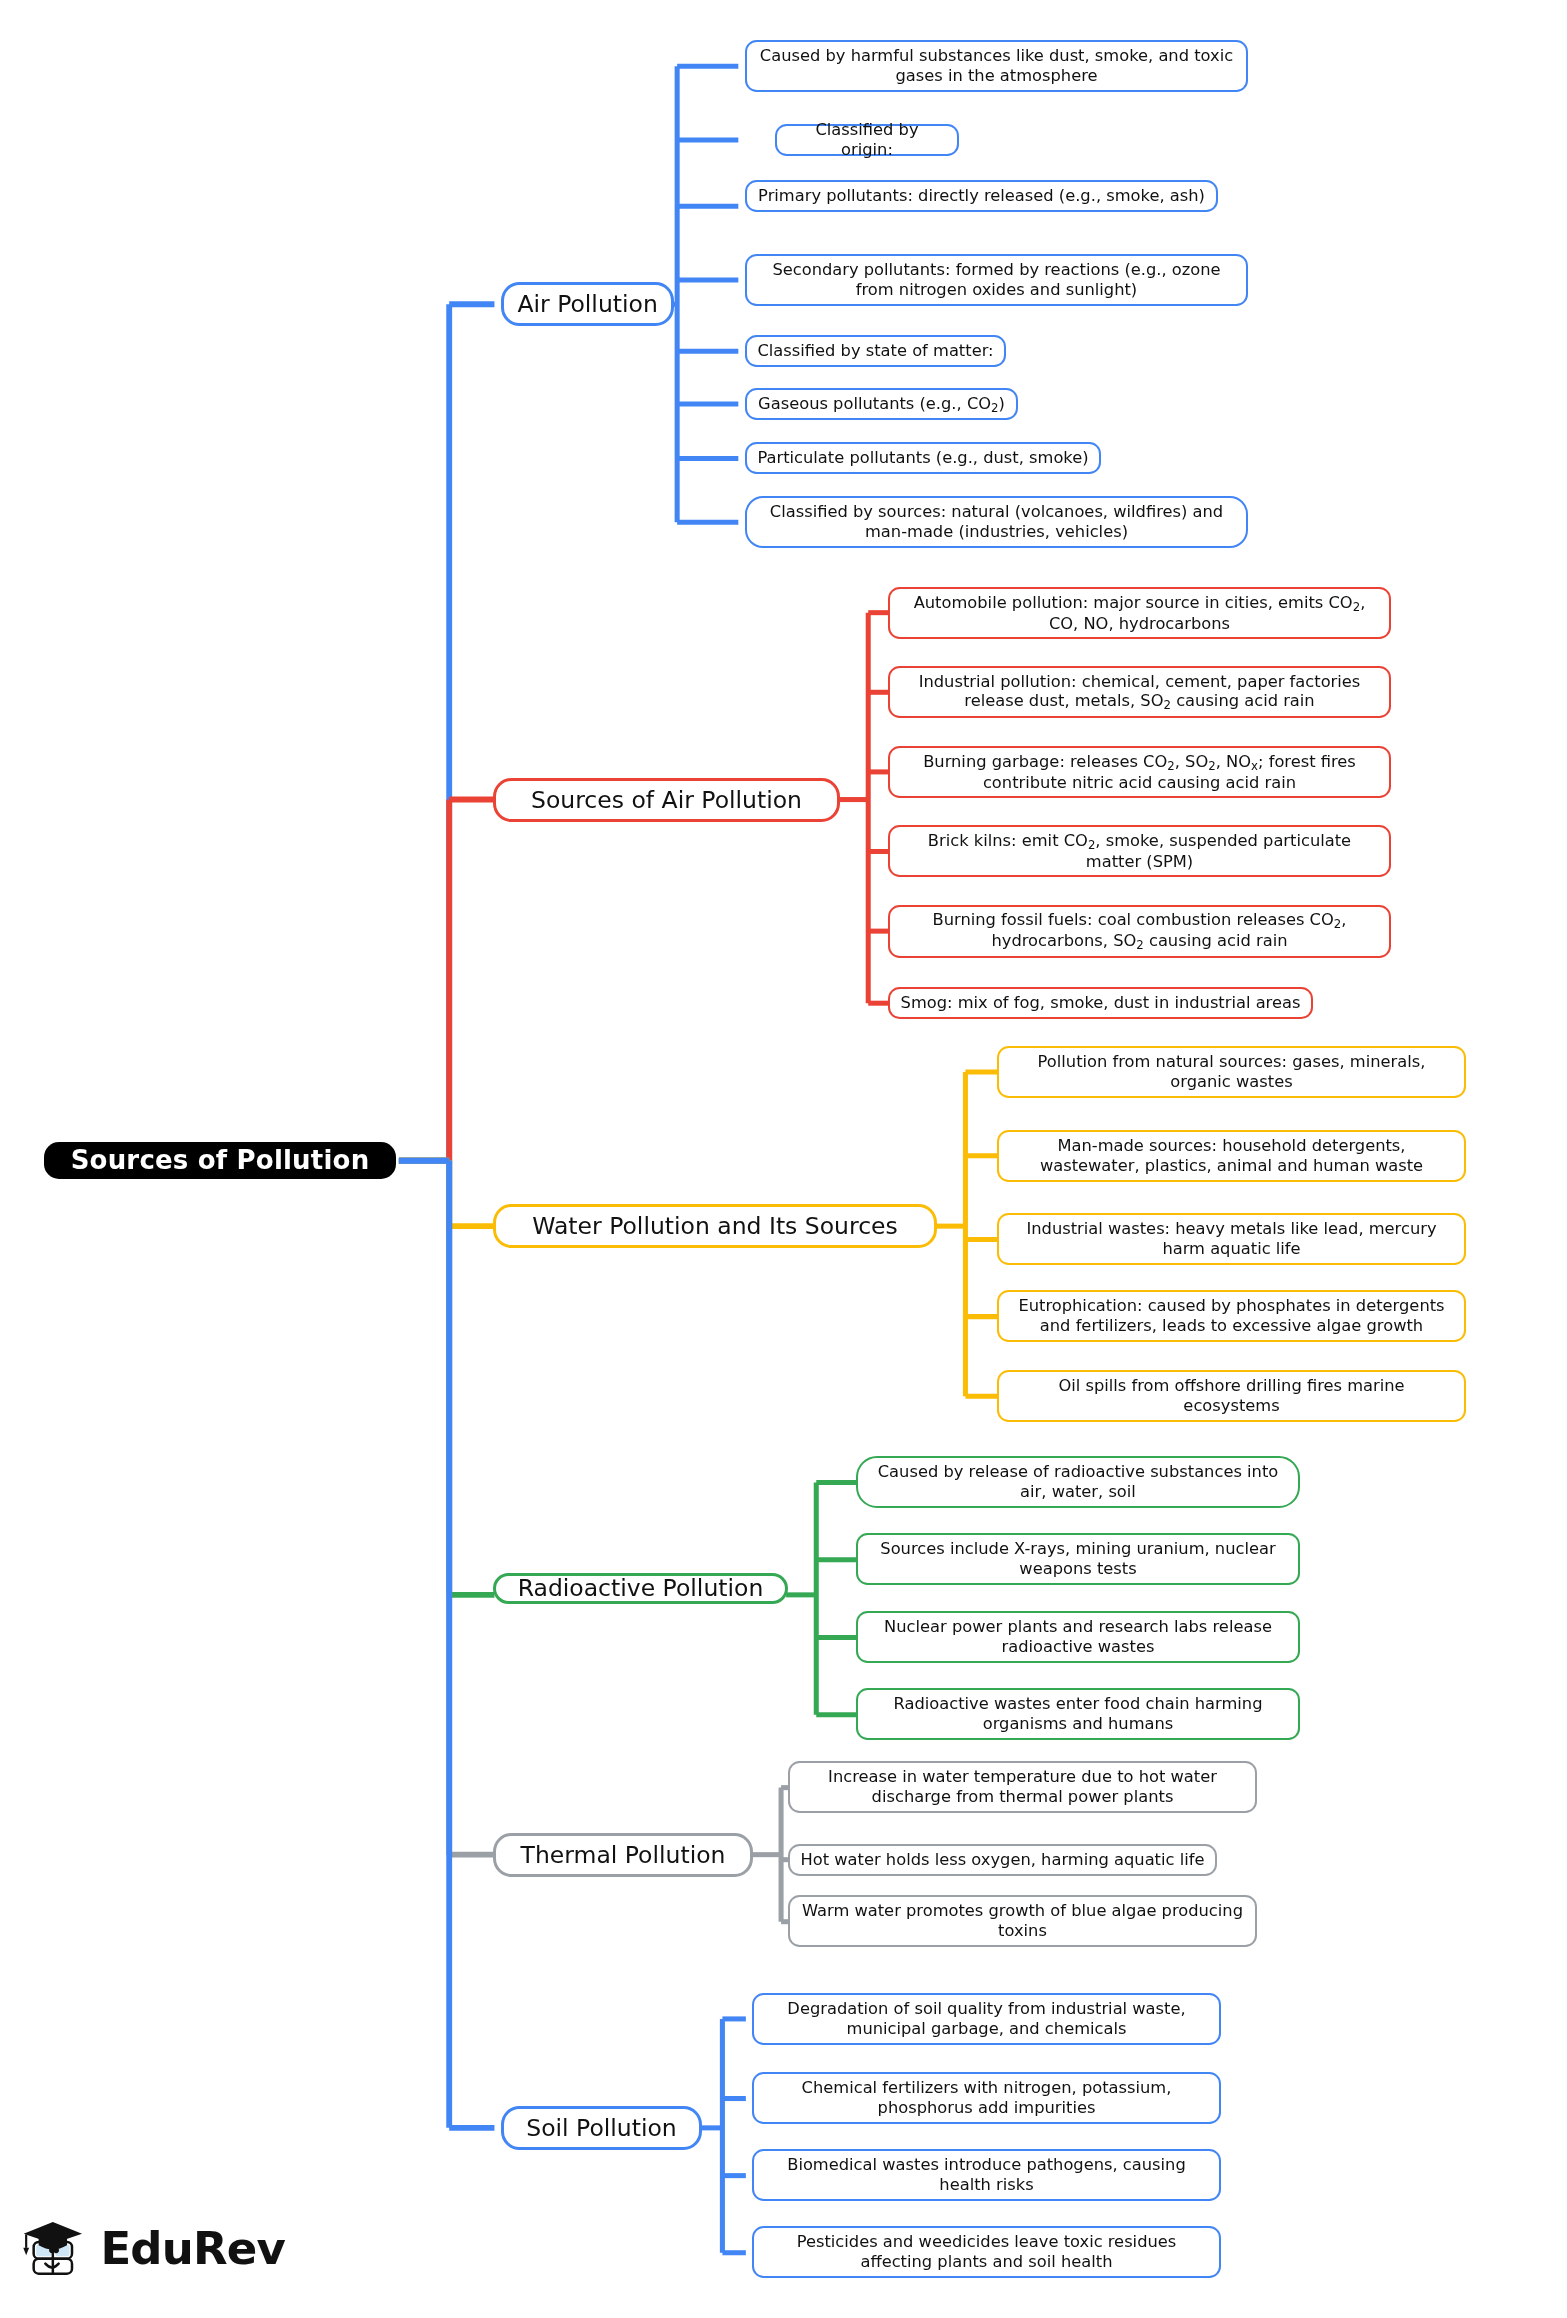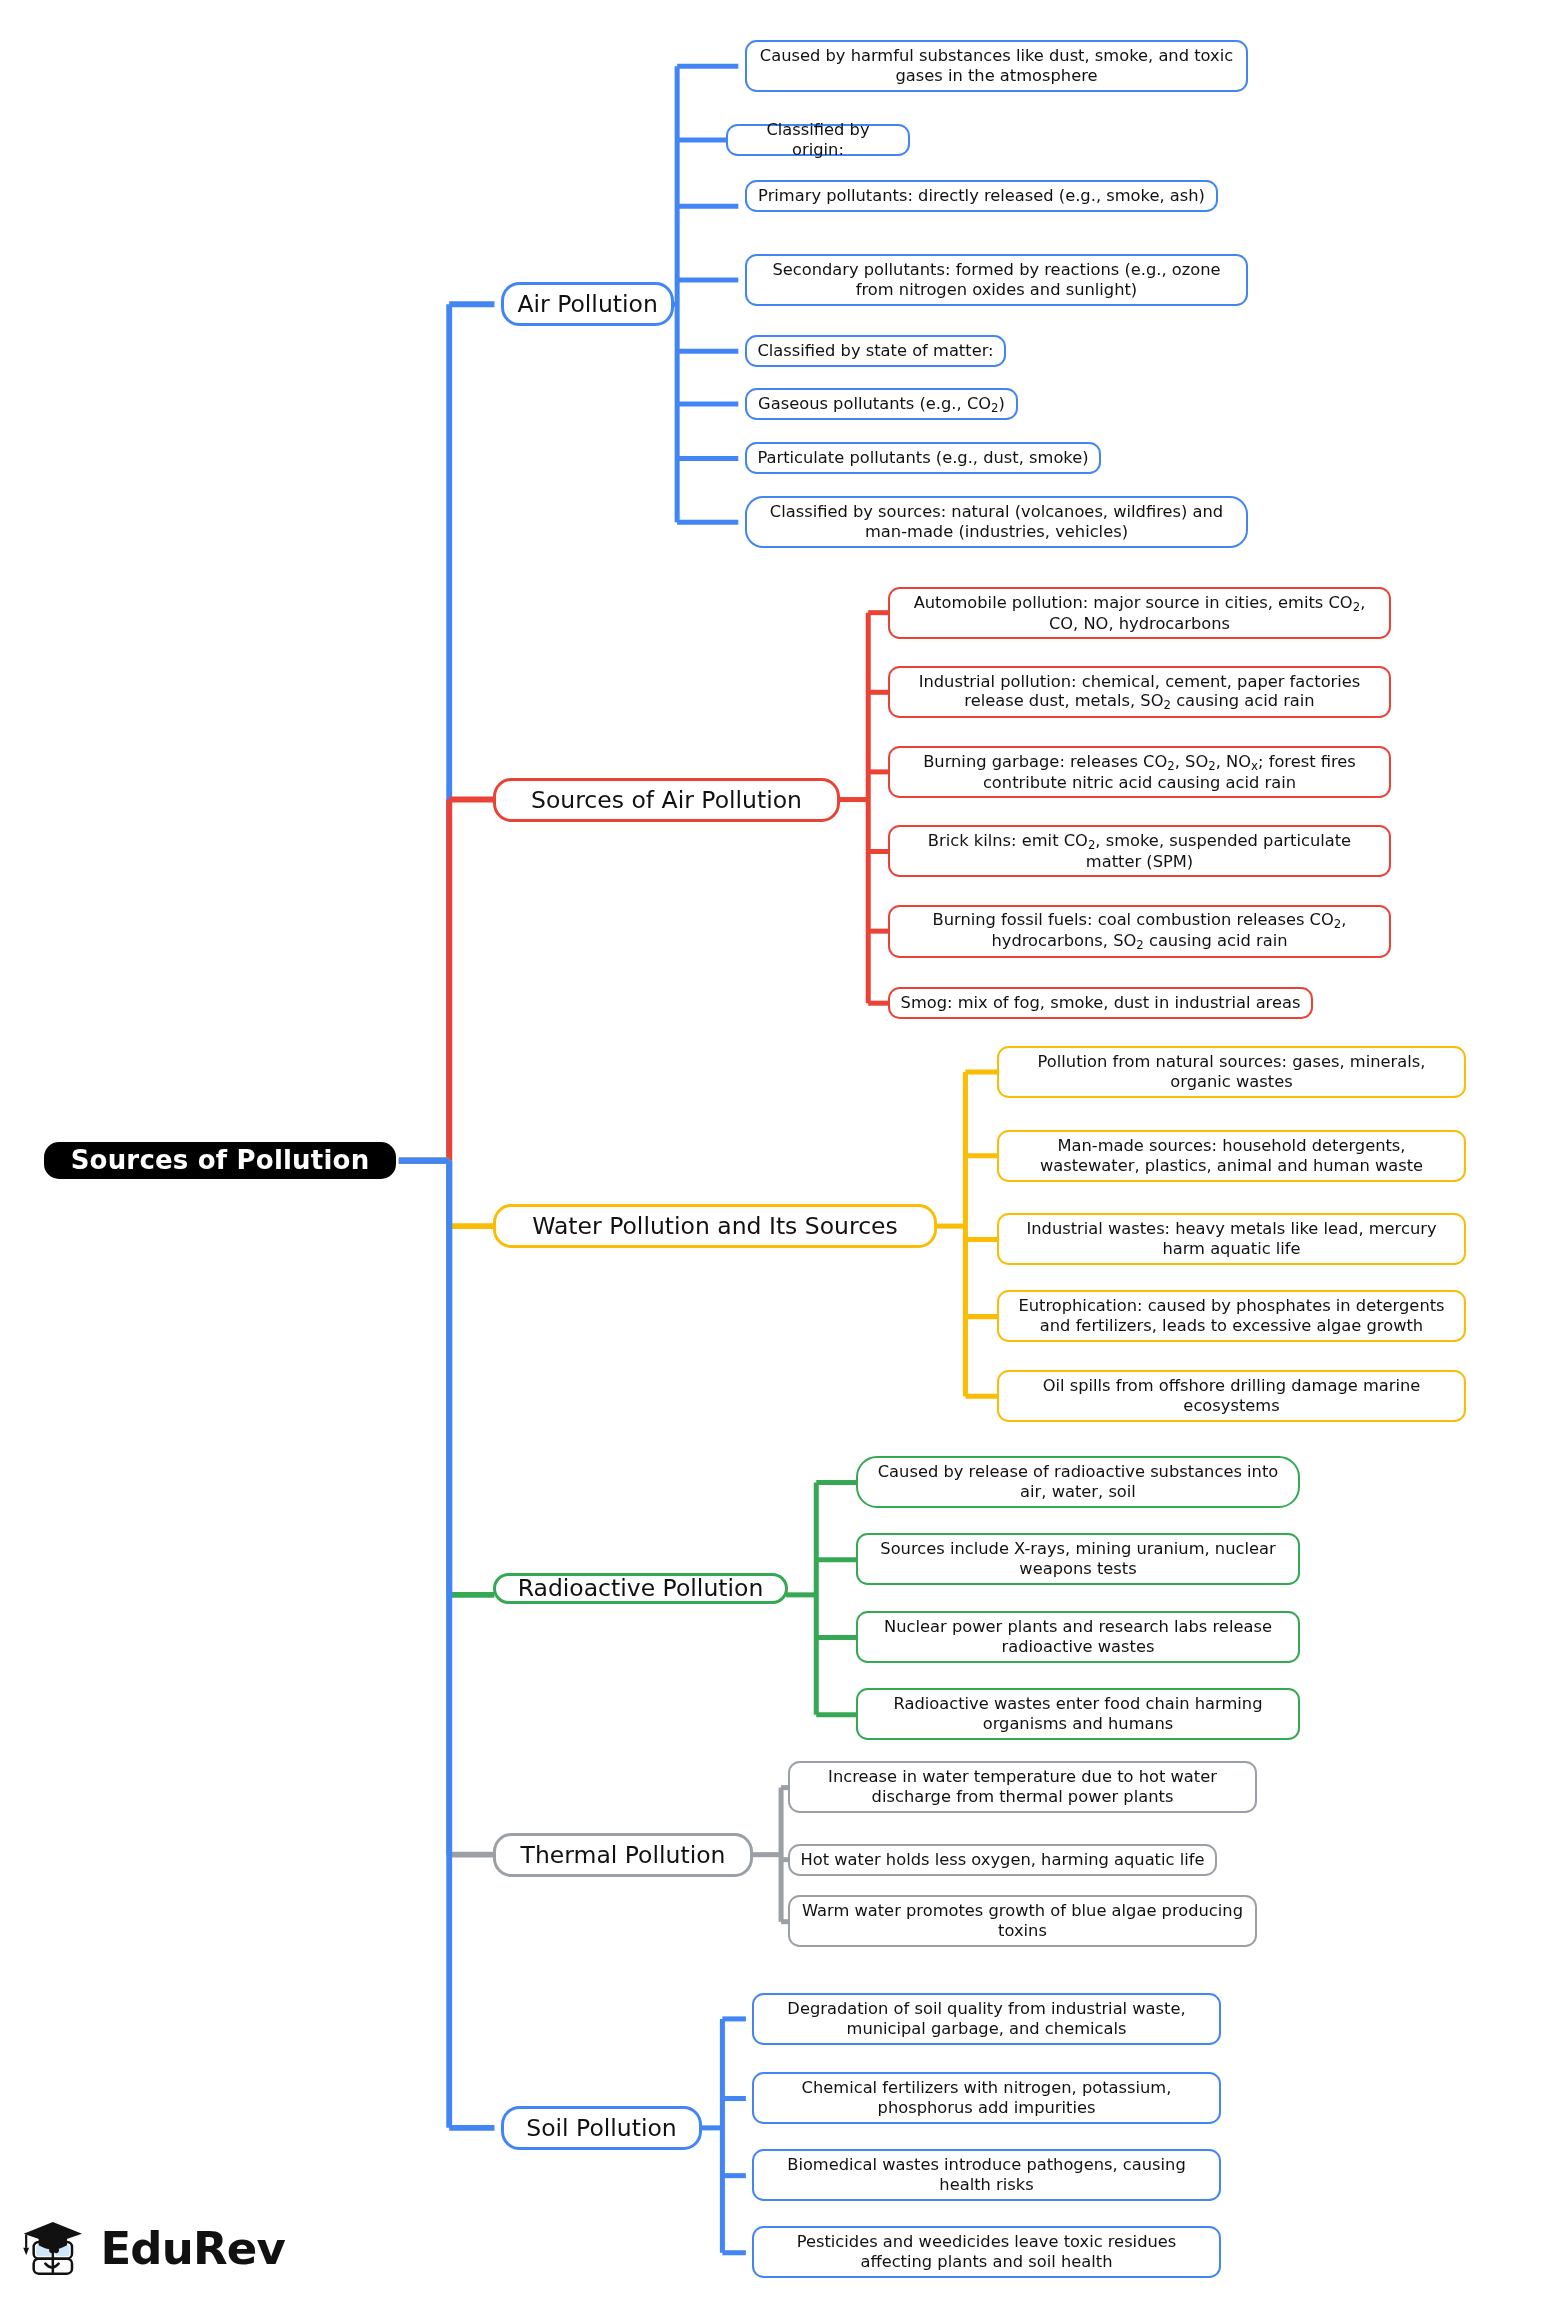--- a/index.html
+++ b/index.html
@@ -177,21 +177,21 @@
     <span class="txt">Sources of Pollution</span>
   </div>
 
   <div id="nodes">
       <div class="node branch c-blue" style="left: 493px; top: 282px; min-width: 156px; height: 44px; align-items: center;">
         <span class="txt">Air Pollution</span>
       </div>
       <div class="node leaf c-blue" style="left: 737px; top: 40px; width: 503px; min-height: 52px;">
         <span class="txt">Caused by harmful substances like dust, smoke, and toxic gases in the atmosphere</span>
       </div>
-      <div class="node leaf c-blue" style="left: 718px; top: 124px; width: 184px; min-height: 32px; height: 32px;">
+      <div class="node leaf c-blue" style="left: 767px; top: 124px; width: 184px; min-height: 32px; height: 32px;">
         <span class="txt">Classified by origin:</span>
       </div>
       <div class="node leaf c-blue" style="left: 737px; top: 180px; width: 473px; min-height: 32px; height: 32px;">
         <span class="txt">Primary pollutants: directly released (e.g., smoke, ash)</span>
       </div>
       <div class="node leaf c-blue" style="left: 737px; top: 254px; width: 503px; min-height: 52px;">
         <span class="txt">Secondary pollutants: formed by reactions (e.g., ozone from nitrogen oxides and sunlight)</span>
       </div>
       <div class="node leaf c-blue" style="left: 737px; top: 335px; width: 261px; min-height: 32px; height: 32px;">
         <span class="txt">Classified by state of matter:</span>
@@ -235,21 +235,21 @@
       <div class="node leaf c-yellow" style="left: 997px; top: 1130px; width: 469px; min-height: 52px;">
         <span class="txt">Man-made sources: household detergents, wastewater, plastics, animal and human waste</span>
       </div>
       <div class="node leaf c-yellow" style="left: 997px; top: 1213px; width: 469px; min-height: 52px;">
         <span class="txt">Industrial wastes: heavy metals like lead, mercury harm aquatic life</span>
       </div>
       <div class="node leaf c-yellow" style="left: 997px; top: 1290px; width: 469px; min-height: 52px;">
         <span class="txt">Eutrophication: caused by phosphates in detergents and fertilizers, leads to excessive algae growth</span>
       </div>
       <div class="node leaf c-yellow" style="left: 997px; top: 1370px; width: 469px; min-height: 52px;">
-        <span class="txt">Oil spills from offshore drilling damage marine ecosystems</span>
+        <span class="txt">Oil spills from offshore drilling fires marine ecosystems</span>
       </div>
       <div class="node branch c-green" style="left: 493px; top: 1573px; min-width: 295px; height: 31px;">
         <span class="txt">Radioactive Pollution</span>
       </div>
       <div class="node leaf c-green" style="left: 856px; top: 1456px; width: 444px; min-height: 52px; border-radius: 21px;">
         <span class="txt">Caused by release of radioactive substances into air, water, soil</span>
       </div>
       <div class="node leaf c-green" style="left: 856px; top: 1533px; width: 444px; min-height: 52px;">
         <span class="txt">Sources include X-rays, mining uranium, nuclear weapons tests</span>
       </div>

